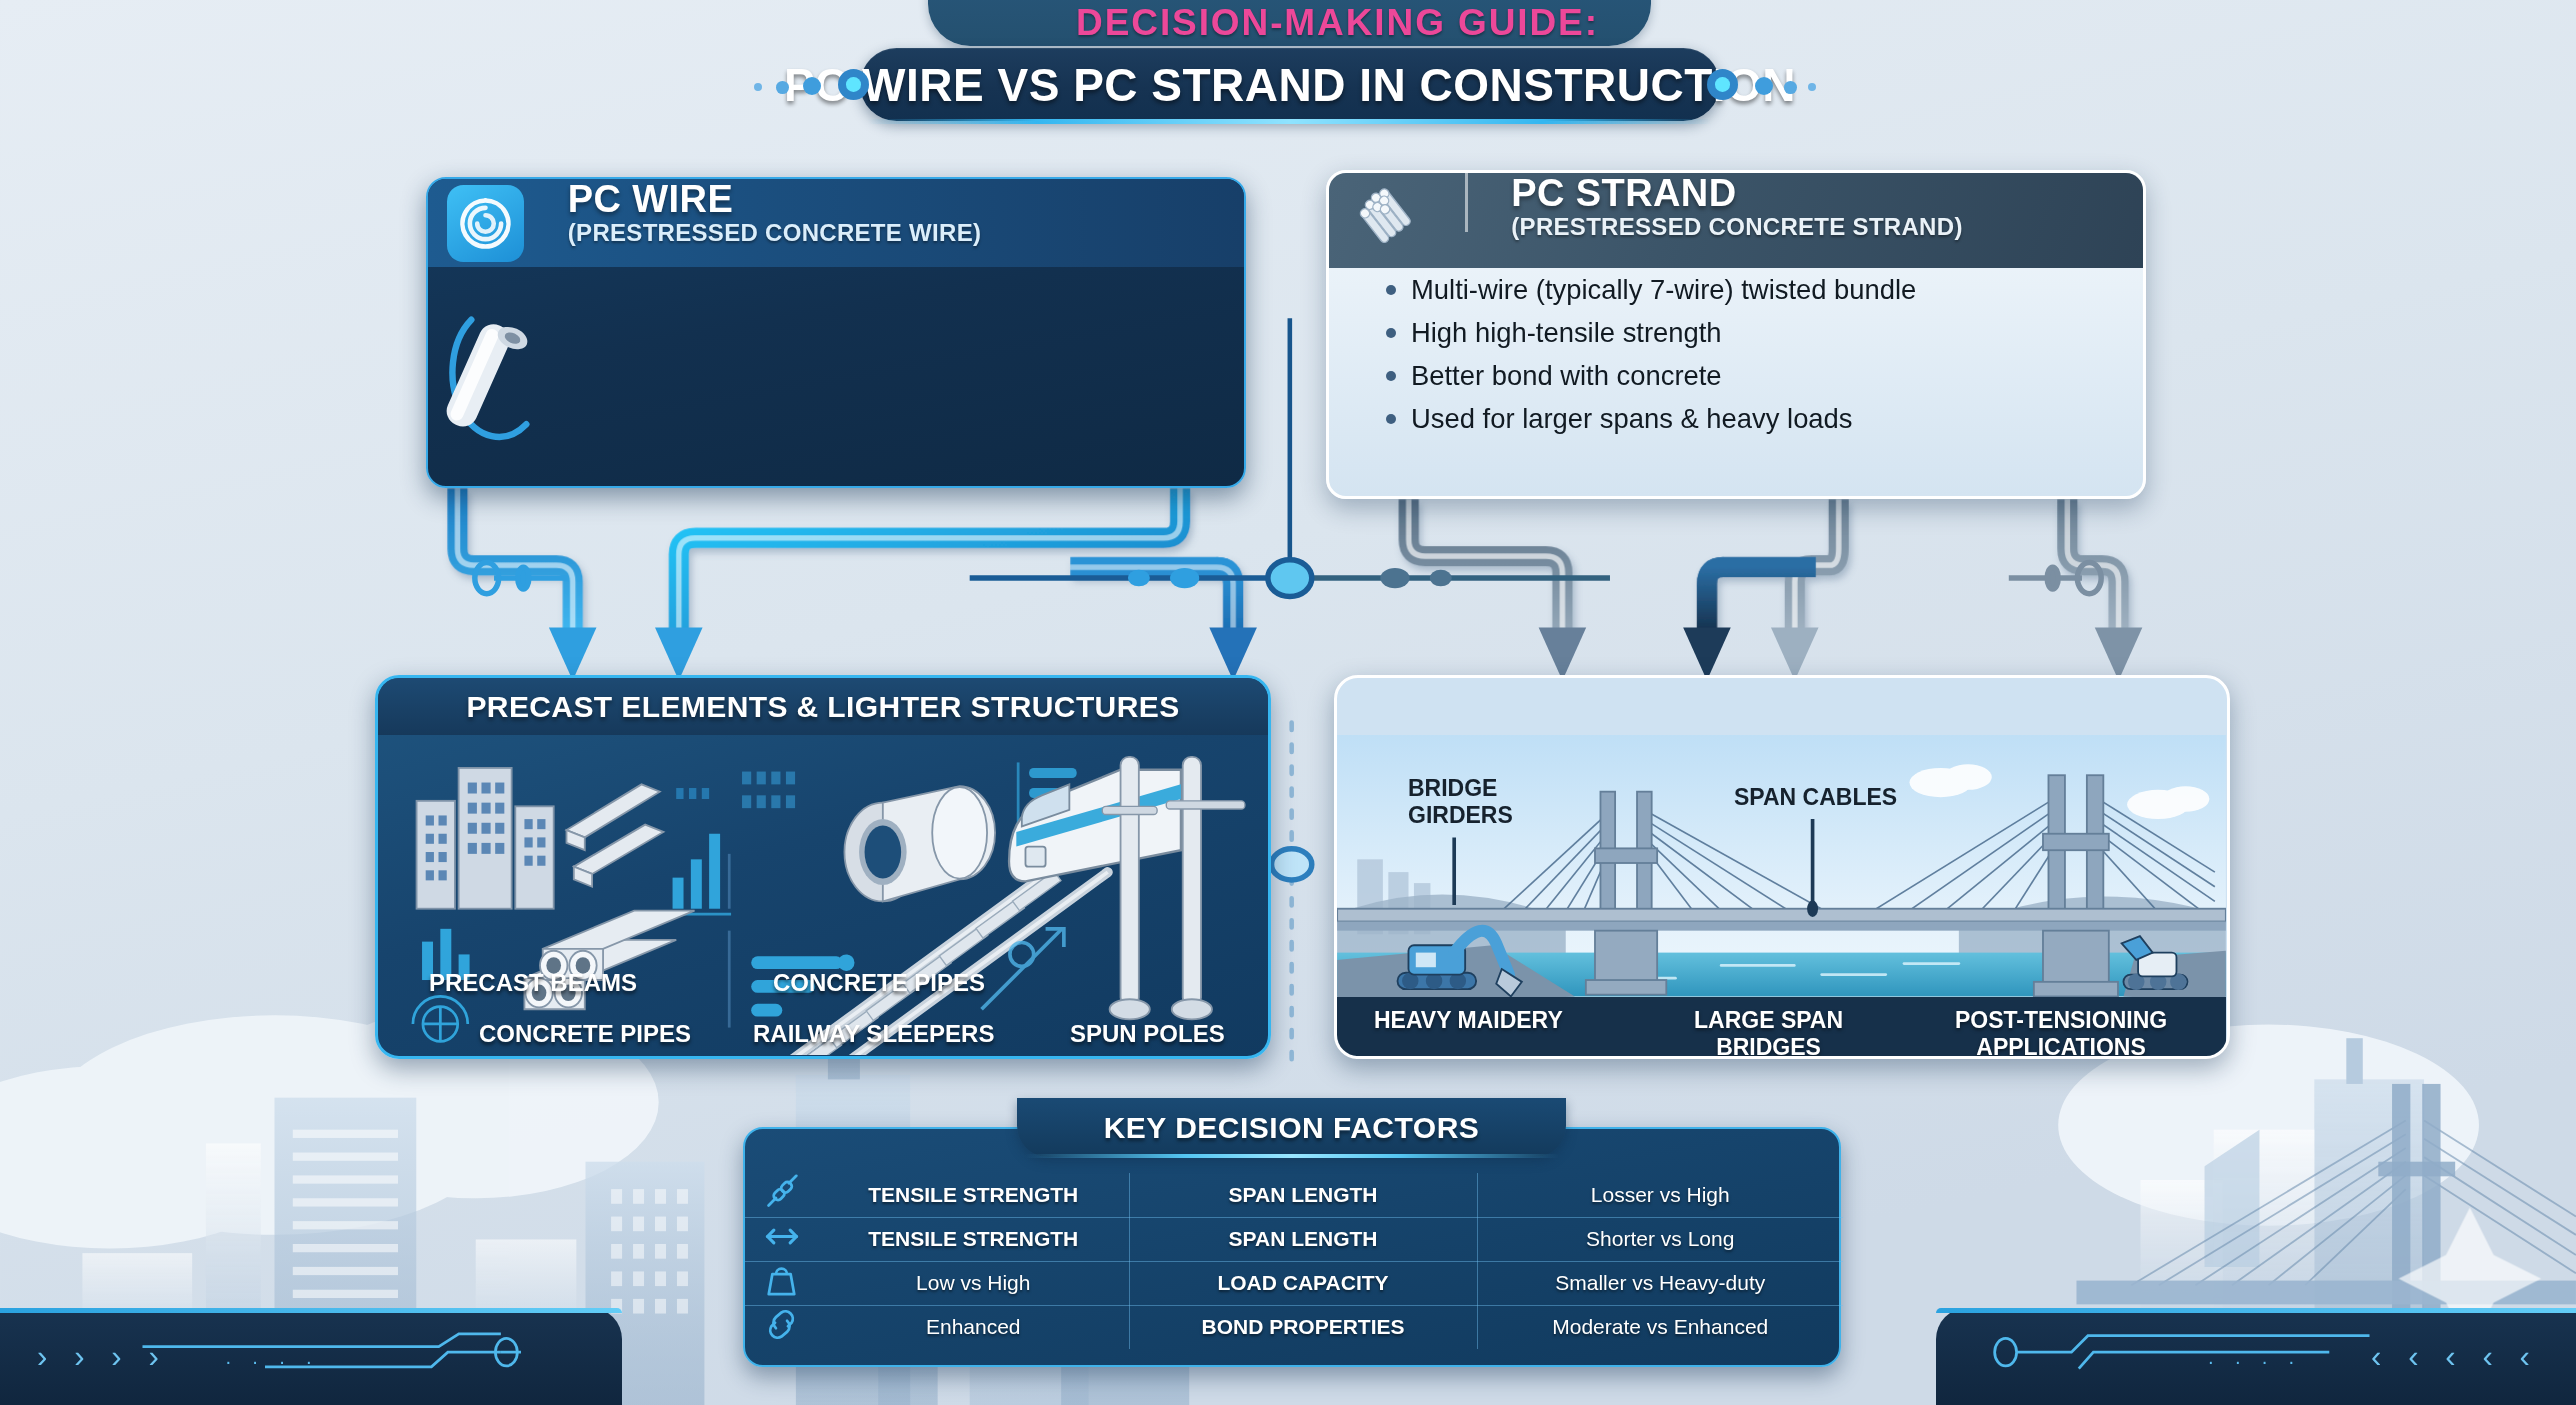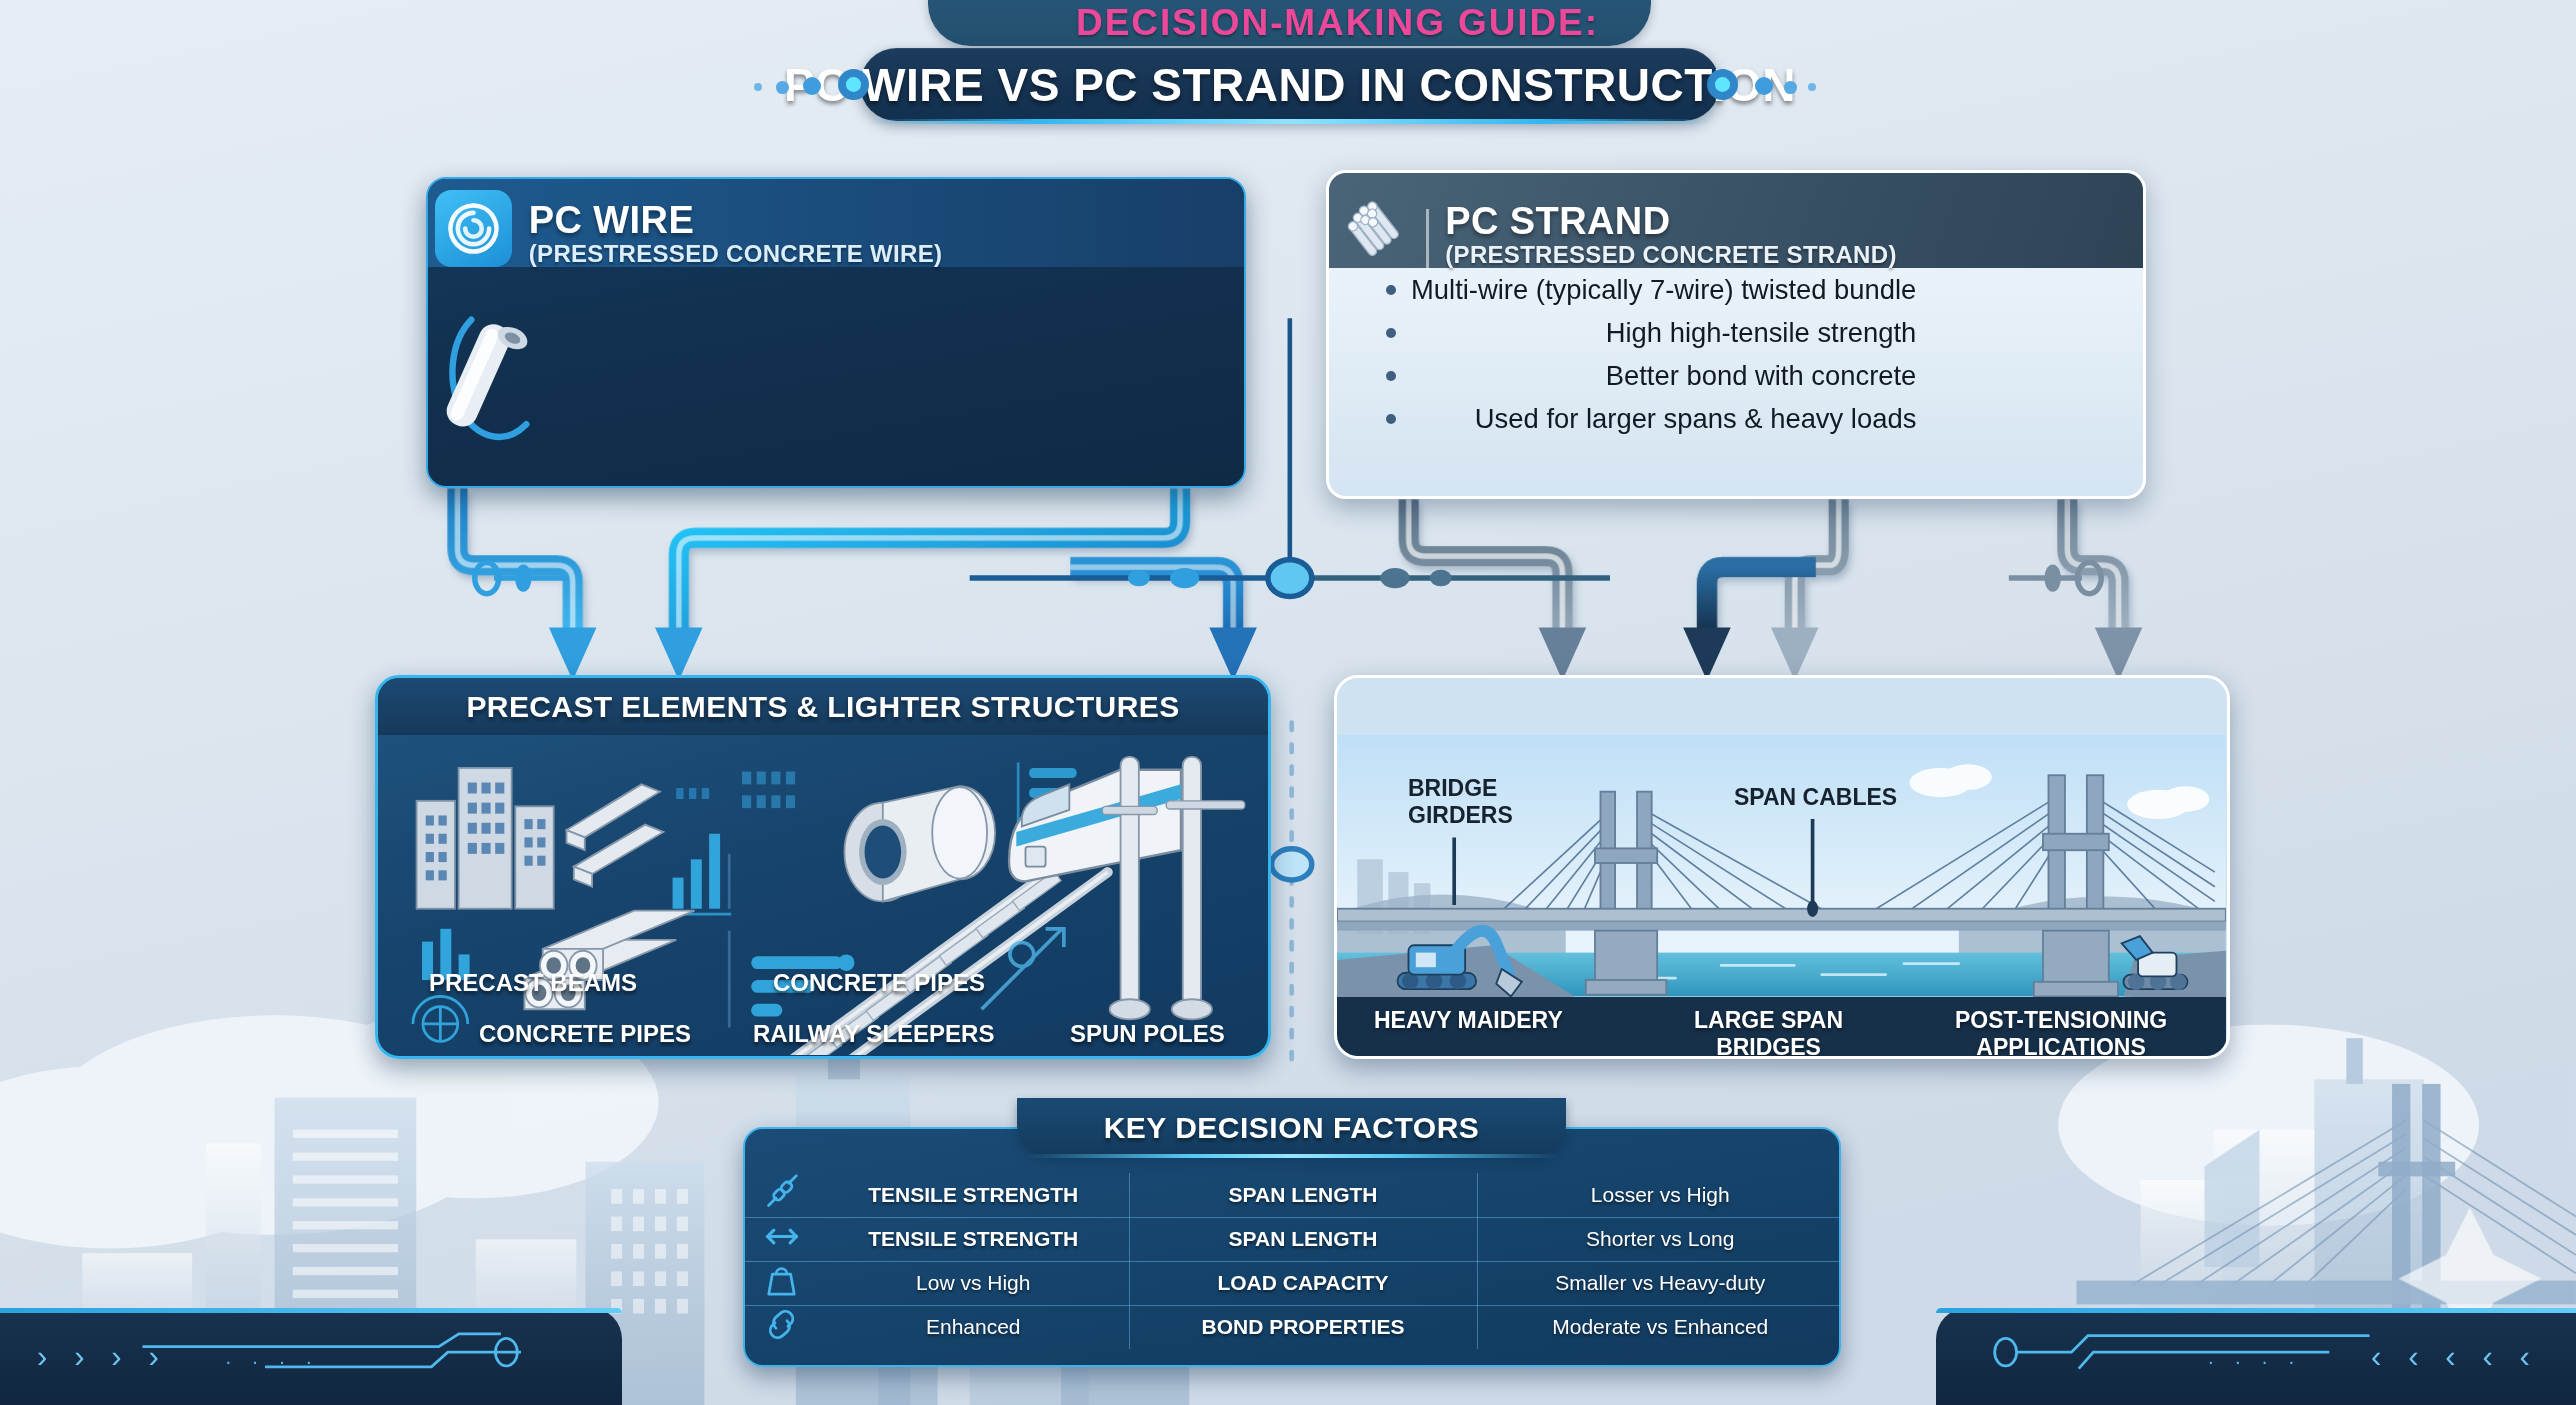--- a/index.html
+++ b/index.html
@@ -42,21 +42,21 @@
     position:absolute; left:867px; top:119px; width:845px; height:4.6px;
     background:linear-gradient(90deg,rgba(43,160,224,0),#34b6f0 20%,#8fe3ff 50%,#34b6f0 80%,rgba(43,160,224,0));
     border-radius:2.7px; filter:blur(0.4px);
   }
   .dot { position:absolute; border-radius:50%; }
   .dot-big{ width:31px;height:31px; background:#2f86c9; display:flex;align-items:center;justify-content:center;}
   .dot-big::after{content:"";width:14.6px;height:14.6px;border-radius:50%;background:#5fe5ff;}
 
   
   .card { position:absolute; border-radius:20px; overflow:hidden; z-index:5; }
-  .card-hd { display:flex; align-items:flex-end; height:77px; padding:0 0 0 0; }
+  .card-hd { display:flex; align-items:flex-start; height:77px; padding:0 0 0 12px;gap:27px; }
   .card-tile{
     width:77px;height:77px;margin:5.5px 0 0 7.3px;border-radius:16.5px;flex:none;
     display:flex;align-items:center;justify-content:center;
   }
   .card-titles{ margin-left:16.5px; }
   .card-t1{ font-size:38px; font-weight:bold; line-height:40px; letter-spacing:0.4px;}
   .card-t2{ font-size:24px; font-weight:bold; line-height:27.4px; letter-spacing:0.3px;}
   .card-body{ display:flex; align-items:center; }
   .bul { list-style:none; }
   .bul li { font-size:27.4px; line-height:43px; position:relative; padding-left:31px; }
@@ -83,21 +83,21 @@
   #card-strand{
     left:1326px; top:170px; width:820px; height:329px;
     background:linear-gradient(180deg,#f3f8fc 0%,#e2edf6 55%,#d4e4f1 100%);
     border:3.7px solid #ffffff;
     box-shadow:0 9.1px 24px rgba(18,48,79,.30);
   }
   #card-strand .card-hd{ background:linear-gradient(110deg,#4a6478 0%,#3b5468 45%,#2e4356 100%); height:95px;}
   #card-strand .card-tile{ background:transparent; }
   #card-strand .card-t1{ color:#ffffff; text-shadow:0 2.7px 4.6px rgba(0,0,0,.4);}
   #card-strand .card-t2{ color:#eaf2f8; text-shadow:0 1.8px 2.7px rgba(0,0,0,.4);}
-  #card-strand .bul li{ color:#111a22;text-align:right; }
+  #card-strand .bul li{ color:#111a22; }
   #card-strand .bul li::before{ background:#3e5f80; }
   #card-strand .hd-div{ width:2.7px;height:59px;background:rgba(255,255,255,.55);margin-left:12.8px;}
 
   
   .panel{ position:absolute; border-radius:24px; overflow:hidden; z-index:5; }
   .panel-hd{ height:57px; display:flex;align-items:center;justify-content:center; }
   .panel-hd span{ color:#fff; font-size:30px; font-weight:bold; letter-spacing:0.4px;
                   text-shadow:0 2.7px 4.6px rgba(0,0,0,.45); white-space:nowrap;}
   .plabel{ position:absolute; font-weight:bold; white-space:nowrap; }
 

